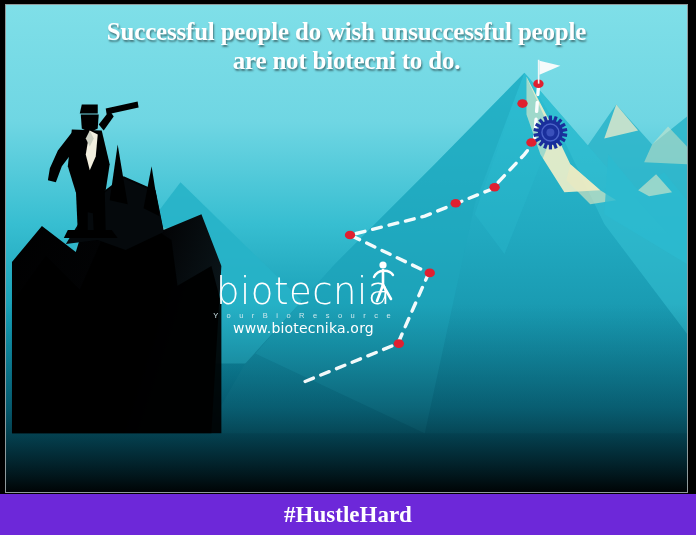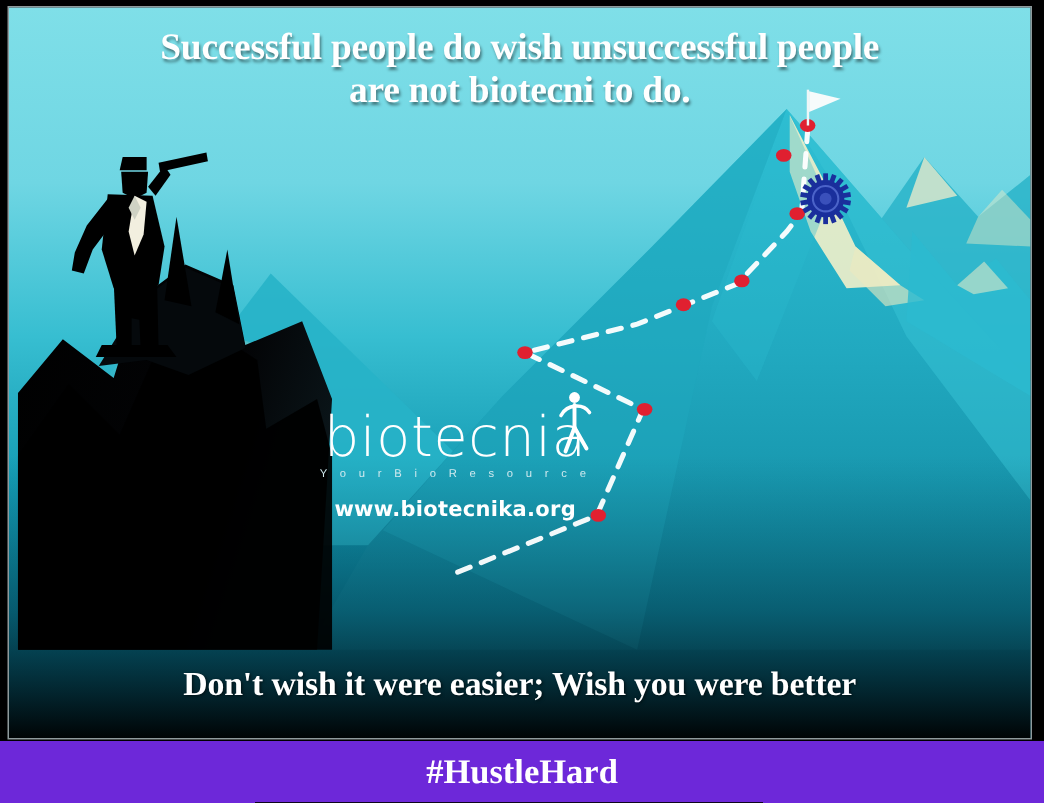--- a/index.html
+++ b/index.html
@@ -105,24 +105,24 @@
     color: #cfe9ee;
     font-family: Liberation Sans, sans-serif;
     font-size: 7.5px;
     letter-spacing: 3.2px;
     margin-top: 1px;
     text-transform: none;
   }
   #logo-url {
     color: #ffffff;
     font-family: "DejaVu Sans", sans-serif;
-    font-weight: bold;
+    font-weight: normal;
     font-size: 14px;
     letter-spacing: 0.2px;
-    margin-top: 12px;
+    margin-top: 0;
   }
 
   
   #quote-band {
     position: absolute;
     left: 0;
     bottom: 0;
     width: 100%;
     height: 72px;
     z-index: 7;
@@ -332,23 +332,20 @@
             <path d="M 4 20 C 8 12, 19 12, 23 18" stroke="#ffffff" stroke-width="2.4" fill="none" stroke-linecap="round"></path>
             <path d="M 13 13 L 13 30" stroke="#ffffff" stroke-width="2.6" stroke-linecap="round"></path>
             <path d="M 13 28 L 7 44" stroke="#ffffff" stroke-width="2.6" fill="none" stroke-linecap="round"></path>
             <path d="M 13 28 L 21 42" stroke="#ffffff" stroke-width="2.6" fill="none" stroke-linecap="round"></path>
           </svg><span>a</span></span>
       </div>
       <div id="logo-tag">Y o u r   B i o   R e s o u r c e</div>
       <div id="logo-url">www.biotecnika.org</div>
     </div>
 
-    <div id="quote-band">
-      <div id="quote-text">Don't wish it were easier; Wish you were better</div>
-    </div>
 
   </div>
 
   <div id="hashtag-band">
     <div id="hashtag-text">#HustleHard</div>
   </div>
 
 </div>
 
 </body></html>

